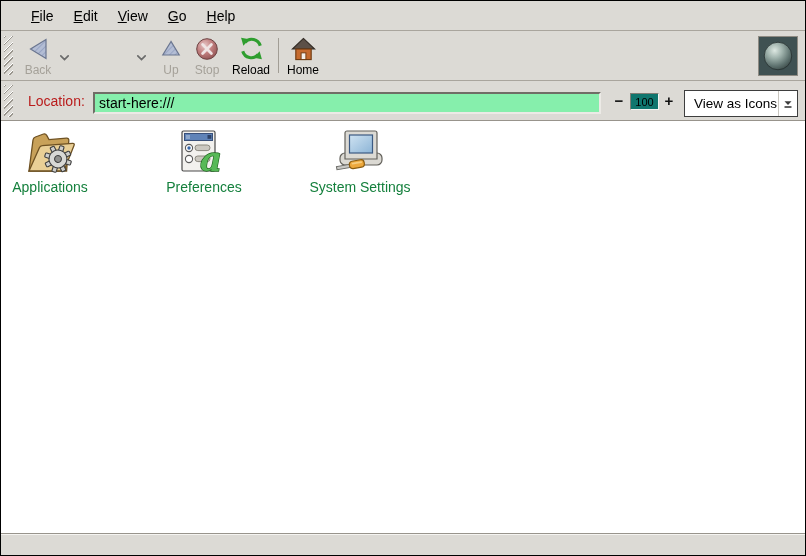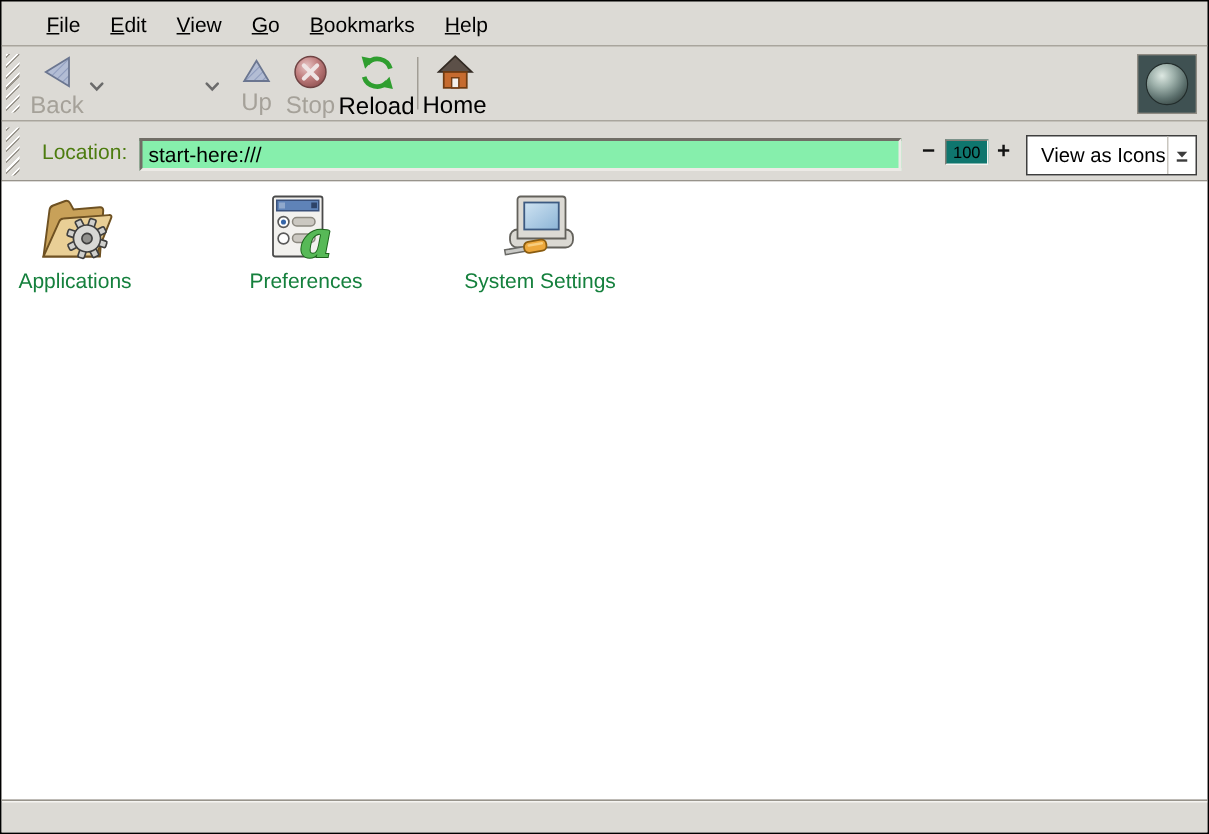--- a/index.html
+++ b/index.html
@@ -28,40 +28,40 @@
     border-bottom:1px solid #a9a59d;
   }
   .grip{
     position:absolute; left:3px; width:9px;
     background:repeating-linear-gradient(135deg,#ffffff 0 1px,#9a968e 1px 2px,transparent 2px 5px);
   }
   .toolbar .grip{ top:5px; height:39px; }
   .tool-btn{
     position:absolute; top:5px; height:42px;
     display:flex; flex-direction:column; align-items:center; gap:2px;
-    font-size:16px; color:#000; cursor:default;
+    font-size:12px; color:#000; cursor:default;
   }
   .tool-btn .ic{ height:25px; display:flex; align-items:center; justify-content:center; }
   .tool-btn.disabled .tb-label{ color:var(--disabled-text,#a5a199); }
   .chev{ position:absolute; top:23px; }
   .tb-vsep{ position:absolute; left:277px; top:7px; width:1px; height:35px; background:#a19d95; }
   .throbber{
     position:absolute; left:757px; top:5px; width:40px; height:40px;
     border:1px solid #8f8b83; background:#3f5152;
     display:flex; align-items:center; justify-content:center;
   }
   
   .locationbar{
     position:absolute; top:80px; left:0; right:0; height:40px;
     border-bottom:1px solid #98948c;
   }
   .locationbar .grip{ top:4px; height:32px; }
   .loc-label{
     position:absolute; left:27px; top:0; height:100%;
-    display:flex; align-items:center; font-size:14px; color:#4d7c0f;
+    display:flex; align-items:center; font-size:14px; color:#b91c1c;
   }
   .loc-input{
     position:absolute; left:92px; top:11px; width:508px; height:22px;
     border:2px solid; border-color:#706d66 #eceae6 #eceae6 #706d66;
     background:#86efac; font-family:"Liberation Sans",sans-serif;
     font-size:14px; padding:0 4px; color:#000; outline:none;
   }
   .zoom-btn{
     position:absolute; top:0; height:100%; width:16px;
     display:flex; align-items:center; justify-content:center;
@@ -136,21 +136,20 @@
   </defs>
 </svg>
 
 <div class="window">
 
   <div class="menubar">
     <span class="menu-item">File</span>
     <span class="menu-item">Edit</span>
     <span class="menu-item">View</span>
     <span class="menu-item">Go</span>
-    <span class="menu-item">Bookmarks</span>
     <span class="menu-item">Help</span>
   </div>
 
   <div class="toolbar">
     <div class="grip"></div>
 
     <div class="tool-btn disabled" style="left:14px;width:46px">
       <span class="ic">
         <svg width="24" height="24" viewBox="0 0 24 24">
             <path d="M20 2.5 L4.5 12 L20 21.5 Z" fill="url(#hatch)" stroke="#6b7690" stroke-width="1.2"></path>

